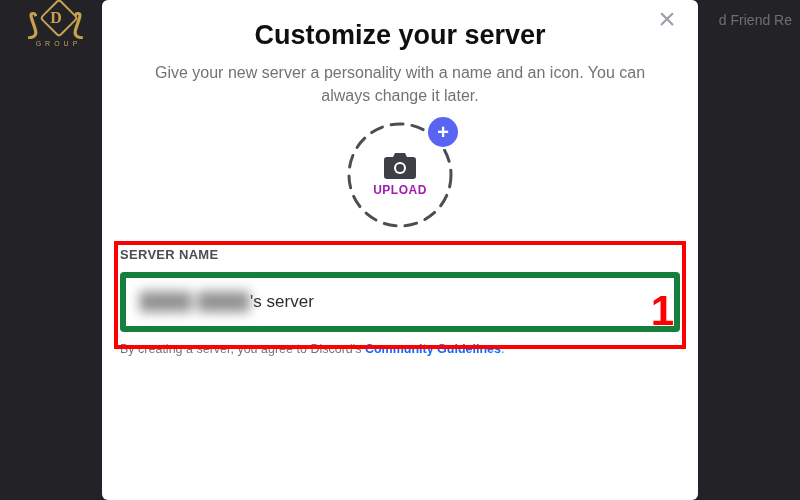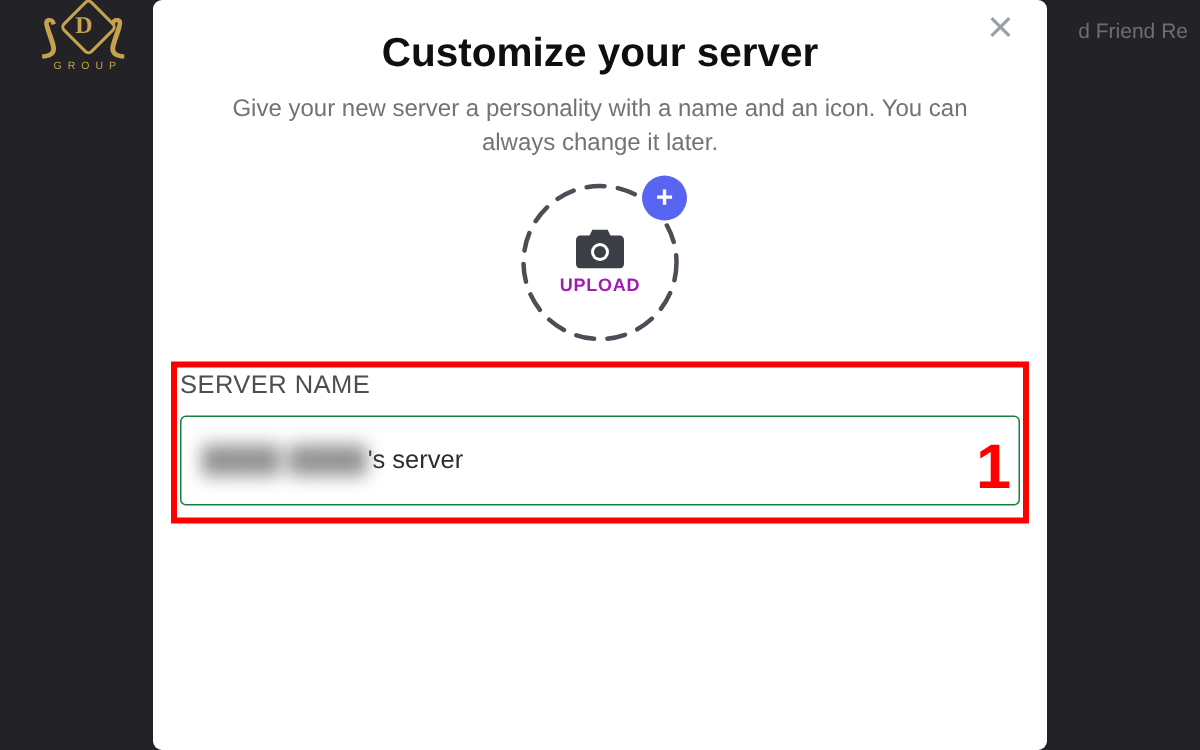--- a/index.html
+++ b/index.html
@@ -26,22 +26,22 @@
   
   .upload-wrap { display: flex; justify-content: center; margin-top: 14px; }
   .upload { position: relative; width: 108px; height: 108px; border-radius: 50%; cursor: pointer; display: flex; flex-direction: column; align-items: center; justify-content: center; gap: 4px; color: #4b4e55; }
   .upload svg.ring { position: absolute; inset: 0; }
   .upload .cam { width: 32px; height: 26px; }
   .upload .lbl { font-size: 12px; font-weight: 700; letter-spacing: .5px; color: #a21caf; }
   .upload .plus { position: absolute; right: -4px; top: -4px; width: 30px; height: 30px; border-radius: 50%; background: #5865f2; color: #fff; display: flex; align-items: center; justify-content: center; font-size: 20px; font-weight: 700; box-shadow: 0 0 0 2px #fff; }
 
   
   .form-area { margin: 18px 18px 0; position: relative; }
-  .server-label { font-size: 17px; font-weight: 400; letter-spacing: .3px; color: #4b4e55; margin-bottom: 10px; }
-  .name-input { width: 100%; height: 60px; border: 1px solid #15803d; border-radius: 4px; padding: 0 14px; font-size: 17px; color: #2b2d31; outline: none; display: flex; align-items: center; }
+  .server-label { font-size: 13px; font-weight: 700; letter-spacing: .3px; color: #4b4e55; margin-bottom: 10px; }
+  .name-input { width: 100%; height: 60px; border: 6px solid #15803d; border-radius: 4px; padding: 0 14px; font-size: 17px; color: #2b2d31; outline: none; display: flex; align-items: center; }
   .name-input .blur { display: inline-block; filter: blur(6px); color: #888; letter-spacing: 1px; }
   .name-input .tail { color: #2b2d31; }
   .agree { margin-top: 10px; font-size: 12.5px; color: #717579; }
   .agree a { color: #0a6cff; font-weight: 700; text-decoration: none; cursor: pointer; }
 
   
   .ann-box { position: absolute; border: 4px solid #ff0000; pointer-events: none; }
   .ann1 { left: -6px; top: -6px; right: -6px; height: 108px; }
   .ann-num { position: absolute; color: #ff0000; font-weight: 900; font-family: Arial, sans-serif; }
   .ann-num.n1 { right: 6px; top: 40px; font-size: 42px; }
@@ -93,17 +93,20 @@
 
     <div class="form-area">
       <div class="ann-box ann1"></div>
       <div class="ann-num n1">1</div>
 
       <div class="server-label">SERVER NAME</div>
       <div class="name-input">
         <span class="blur">████ ████</span>
           <span class="tail">'s server</span>
       </div>
+      <div class="agree">
+        <span>By creating a server, you agree to Discord's </span><a>Community Guidelines</a><span>.</span>
+      </div>
     </div>
 
   </div>
 
 </div>
 
 </body></html>

